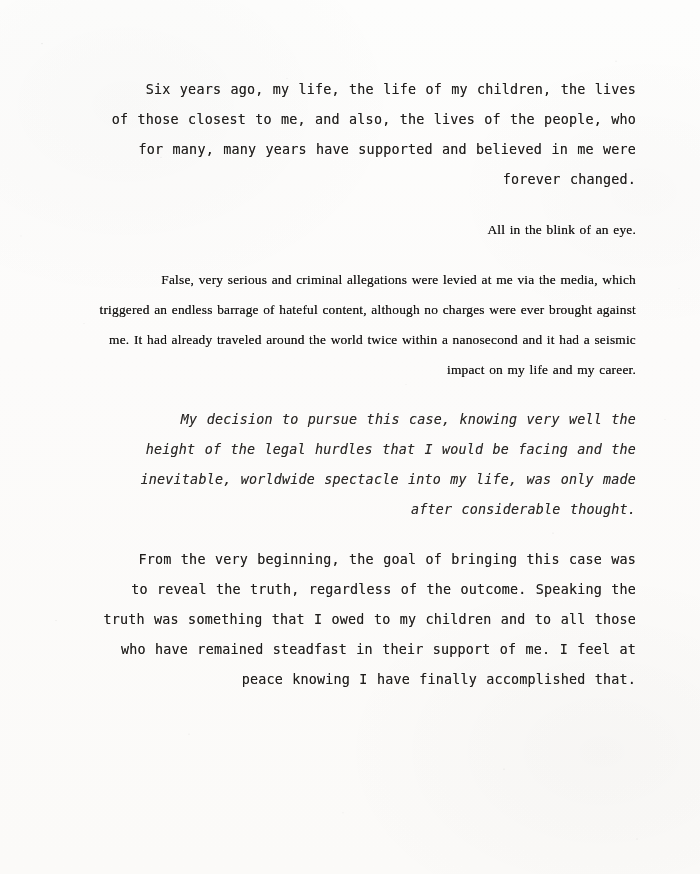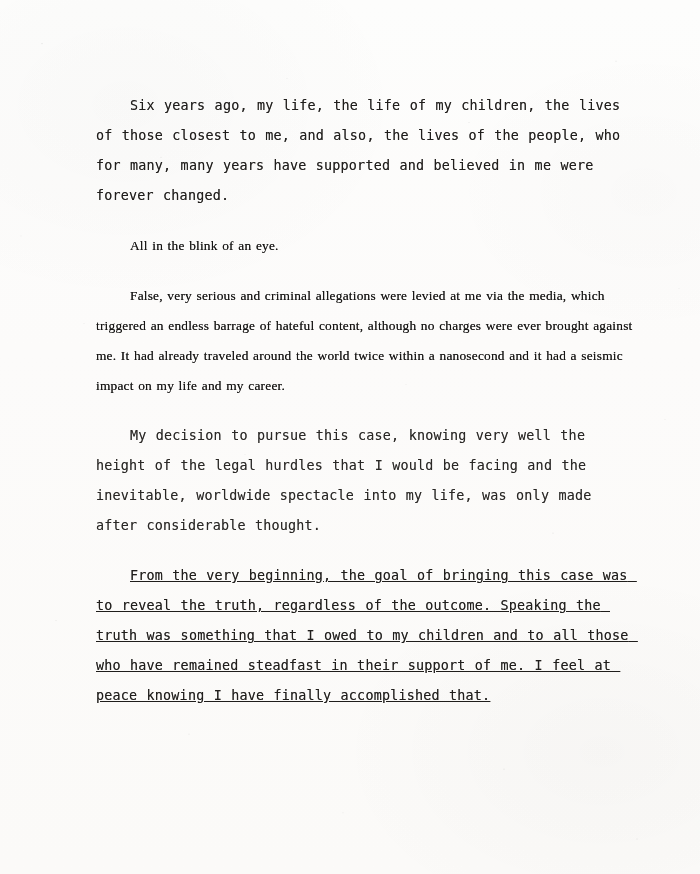--- a/index.html
+++ b/index.html
@@ -49,41 +49,42 @@
       radial-gradient(circle at 49% 93%, rgba(0,0,0,0.05) 0.6px, rgba(0,0,0,0) 1px),
       radial-gradient(circle at 72% 88%, rgba(0,0,0,0.07) 0.6px, rgba(0,0,0,0) 1px),
       radial-gradient(circle at 91% 96%, rgba(0,0,0,0.06) 0.6px, rgba(0,0,0,0) 1px),
       radial-gradient(circle at 3% 27%, rgba(0,0,0,0.05) 0.5px, rgba(0,0,0,0) 1px),
       radial-gradient(circle at 97% 33%, rgba(0,0,0,0.05) 0.5px, rgba(0,0,0,0) 1px);
   }
 
   .page-body {
     position: absolute;
     left: 96px;
-    top: 91px;
+    top: 75px;
     width: 540px;
+    text-align: right;
   }
 
   .para {
     margin: 0 0 20px 0;
     font-size: 13.4px;
     line-height: 30px;
     letter-spacing: 0.2px;
     color: #1d1c1a;
     text-indent: 34px;
     white-space: pre-wrap;
     word-spacing: 1px;
     text-shadow: 0 0 0.45px rgba(30,28,26,0.55);
   }
-  .para:last-child { margin-bottom: 12px; text-decoration: underline; }
+  .para:last-child { margin-bottom: 12px; }
 
   
   .para.ink-dark  { color: #151413; text-shadow: 0 0 0.6px rgba(20,18,17,0.7); font-family: Liberation Serif, serif; }
   .para.ink-mid   { color: #201e1c; }
-  .para.ink-light { color: #2a2826; text-shadow: 0 0 0.4px rgba(42,40,38,0.45); }
+  .para.ink-light { color: #2a2826; text-shadow: 0 0 0.4px rgba(42,40,38,0.45); font-style: italic; }
 </style>
 </head>
 <body>
 
 <div class="sheet">
 
   <div class="page-body">
     <p class="para ink-mid">Six years ago, my life, the life of my children, the lives of those closest to me, and also, the lives of the people, who for many, many years have supported and believed in me were forever changed.</p>
 
     <p class="para ink-dark">All in the blink of an eye.</p>

